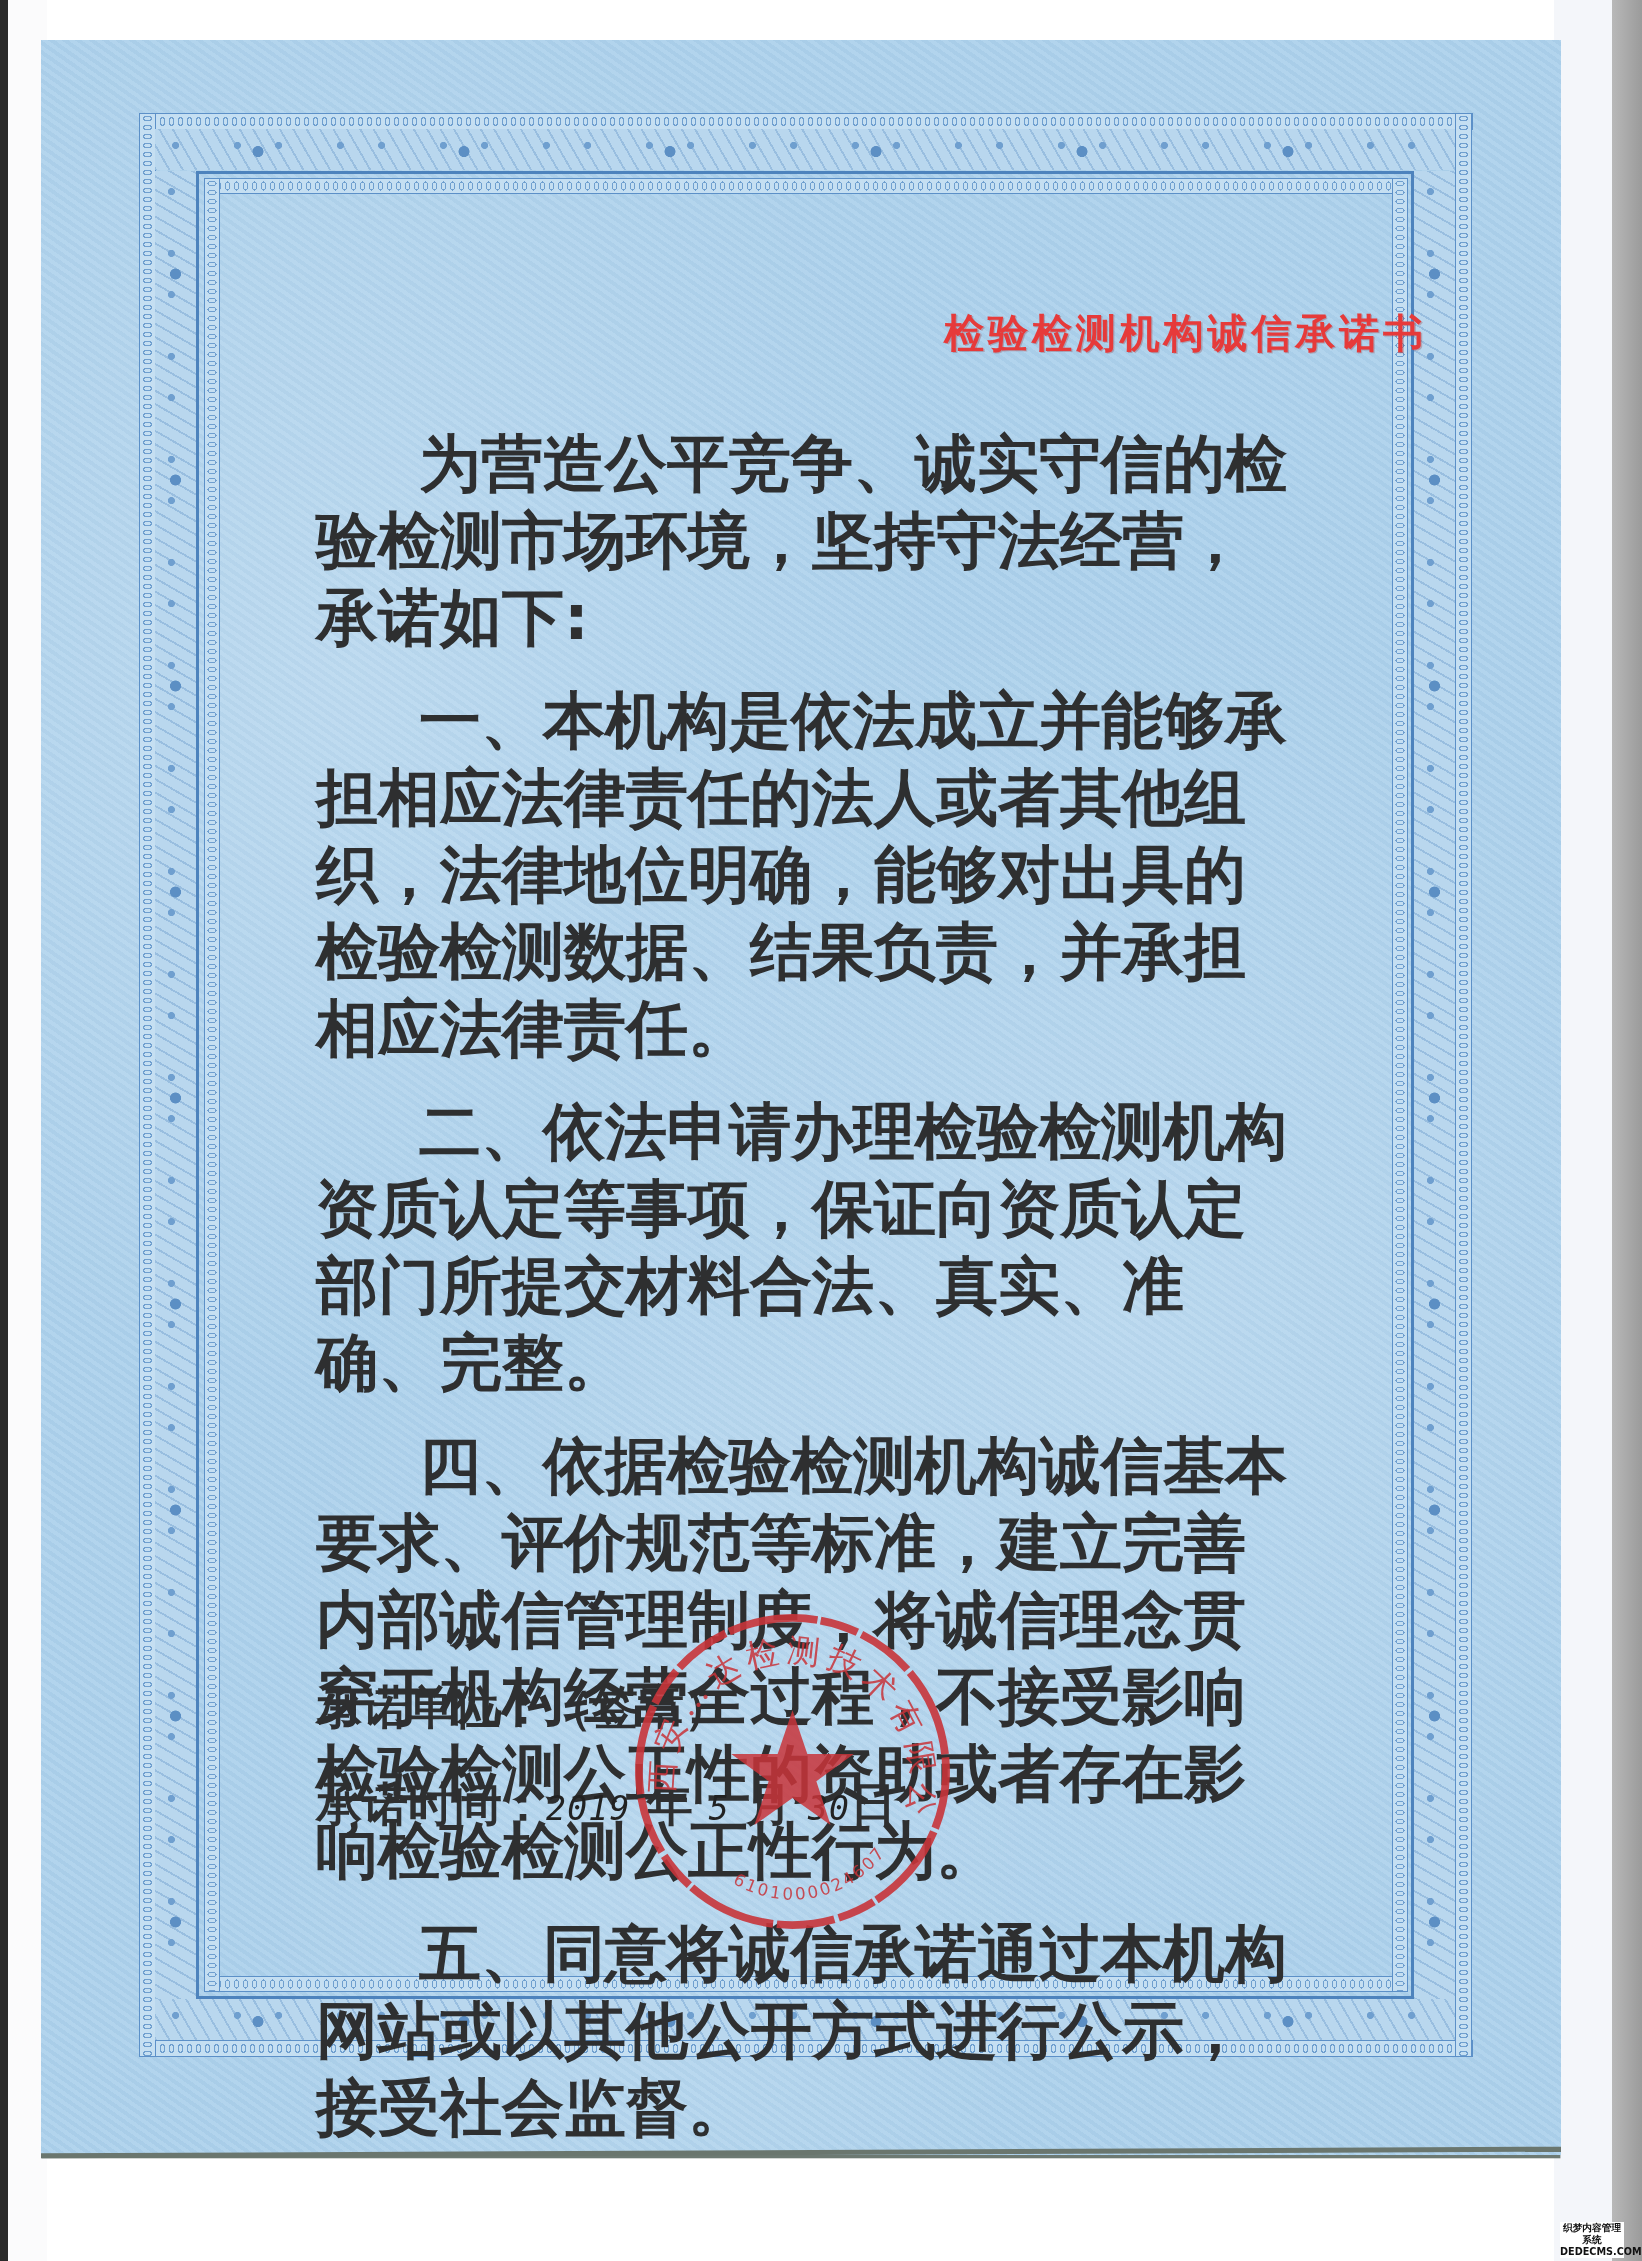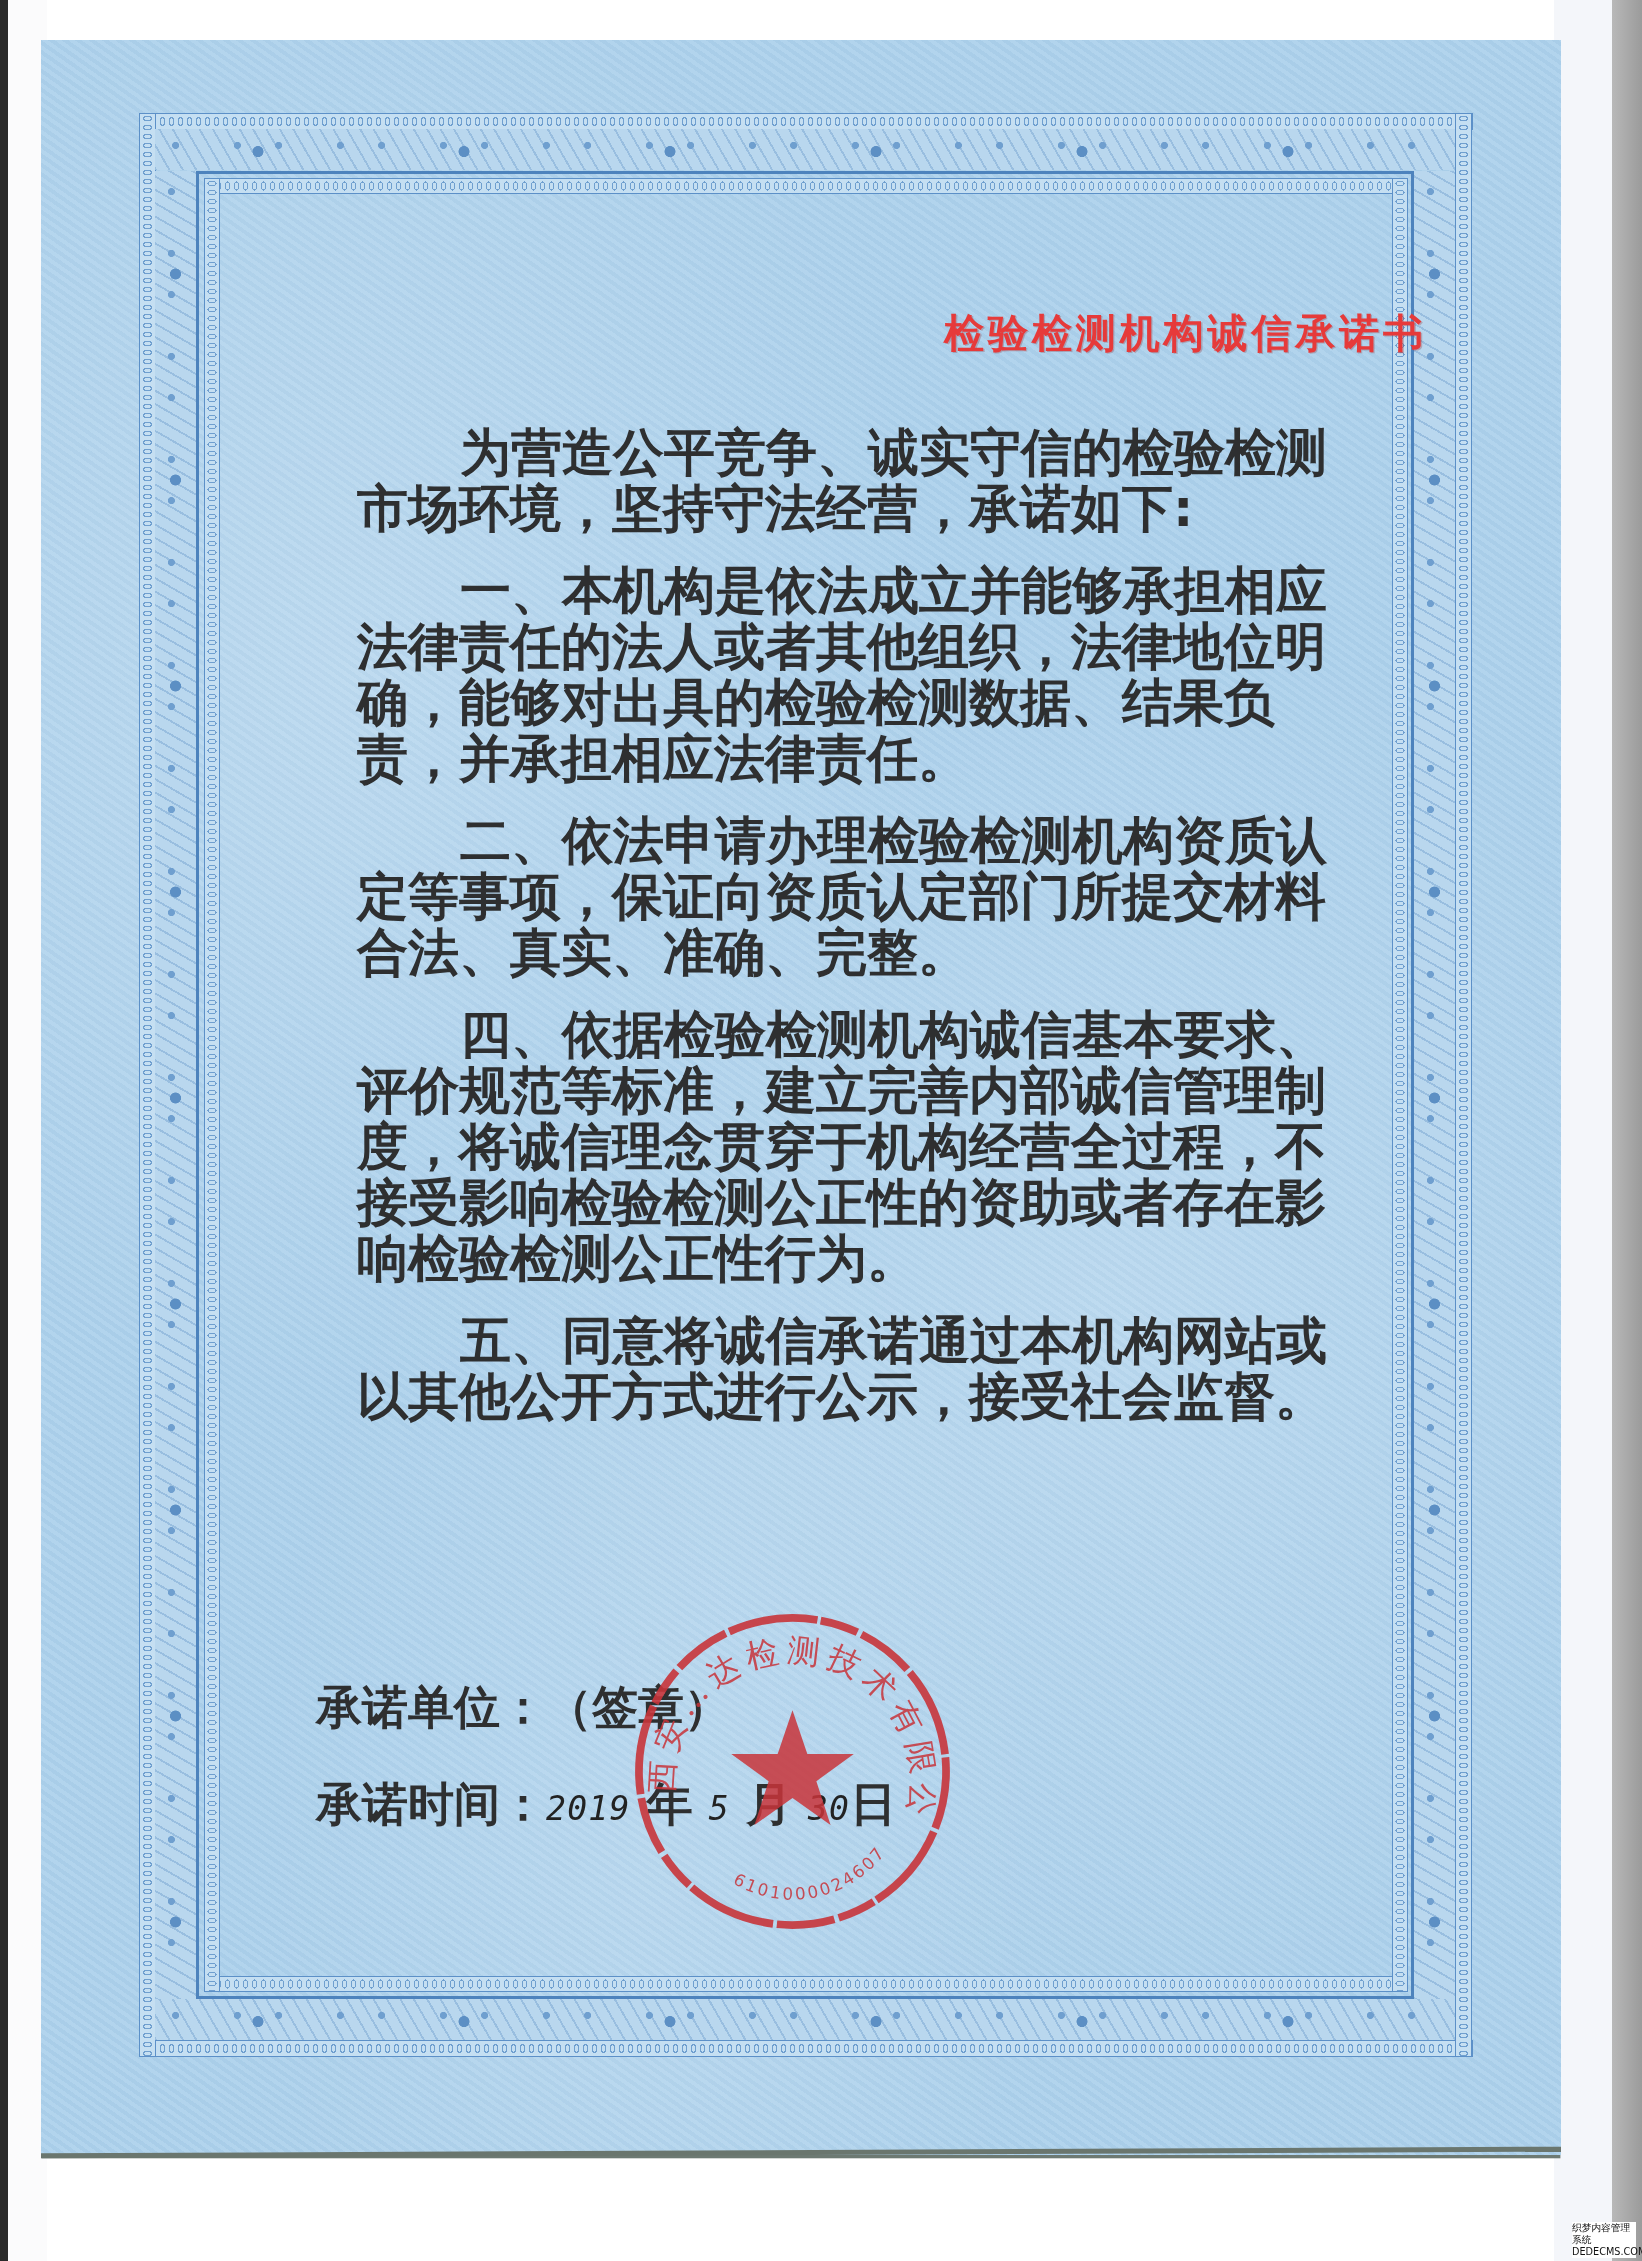--- a/index.html
+++ b/index.html
@@ -56,35 +56,35 @@
   .content {
     position:absolute; left:213px; top:174px; width:1214px; height:1817px;
   }
   .title {
     position:absolute; left:0; top:132px; width:1214px; text-align:right;
     color:#e63a3a; font-family:"DejaVu Serif","Liberation Serif",serif; font-weight:bold;
     font-size:40px; letter-spacing:3.9px; text-shadow:1.3px 1.3px 0 rgba(140,20,20,0.25);
   }
   .body-text {
     position:absolute; left:103px; top:251px; width:979px;
-    color:#2e2f30; font-size:51px; line-height:56px; font-weight:bold;margin-left:41px;
+    color:#2e2f30; font-size:62px; line-height:77px; font-weight:bold;
   }
   .para { margin:0 0 26px 0; text-indent:103px; }
   .para.first { margin-bottom:26px; }
   .sign-block { position:absolute; left:103px; top:1498px; width:966px; color:#2e2f30; font-size:46px; font-weight:bold; }
   .sign-row { height:97px; line-height:71px; white-space:nowrap; }
   .hand { font-family:"DejaVu Sans Mono","Liberation Mono",monospace; font-weight:normal; color:#222;
     font-style:italic; letter-spacing:1.3px; }
   .hand-code { font-size:37px; }
   .hand-date { font-size:33px; }
 
   .seal { position:absolute; left:628px; top:1607px; width:329px; height:329px; pointer-events:none; }
 
-  .watermark { position:absolute; right:7px; bottom:2.6px; width:64px; 
-    font-size:9.7px; line-height:12.2px; color:#111; background:#fff; font-weight:normal; }
+  .watermark { position:absolute; right:19px; bottom:2.6px; width:64px; text-align:center;
+    font-size:9.7px; line-height:12.2px; color:#111; background:#fff; font-weight:bold; }
 </style>
 </head>
 <body>
 
 <div class="scan-left-edge"></div>
 <div class="scan-left-white"></div>
 <div class="scan-right-white"></div>
 <div class="scan-right-gray"></div>
 
 <div class="paper"></div>

